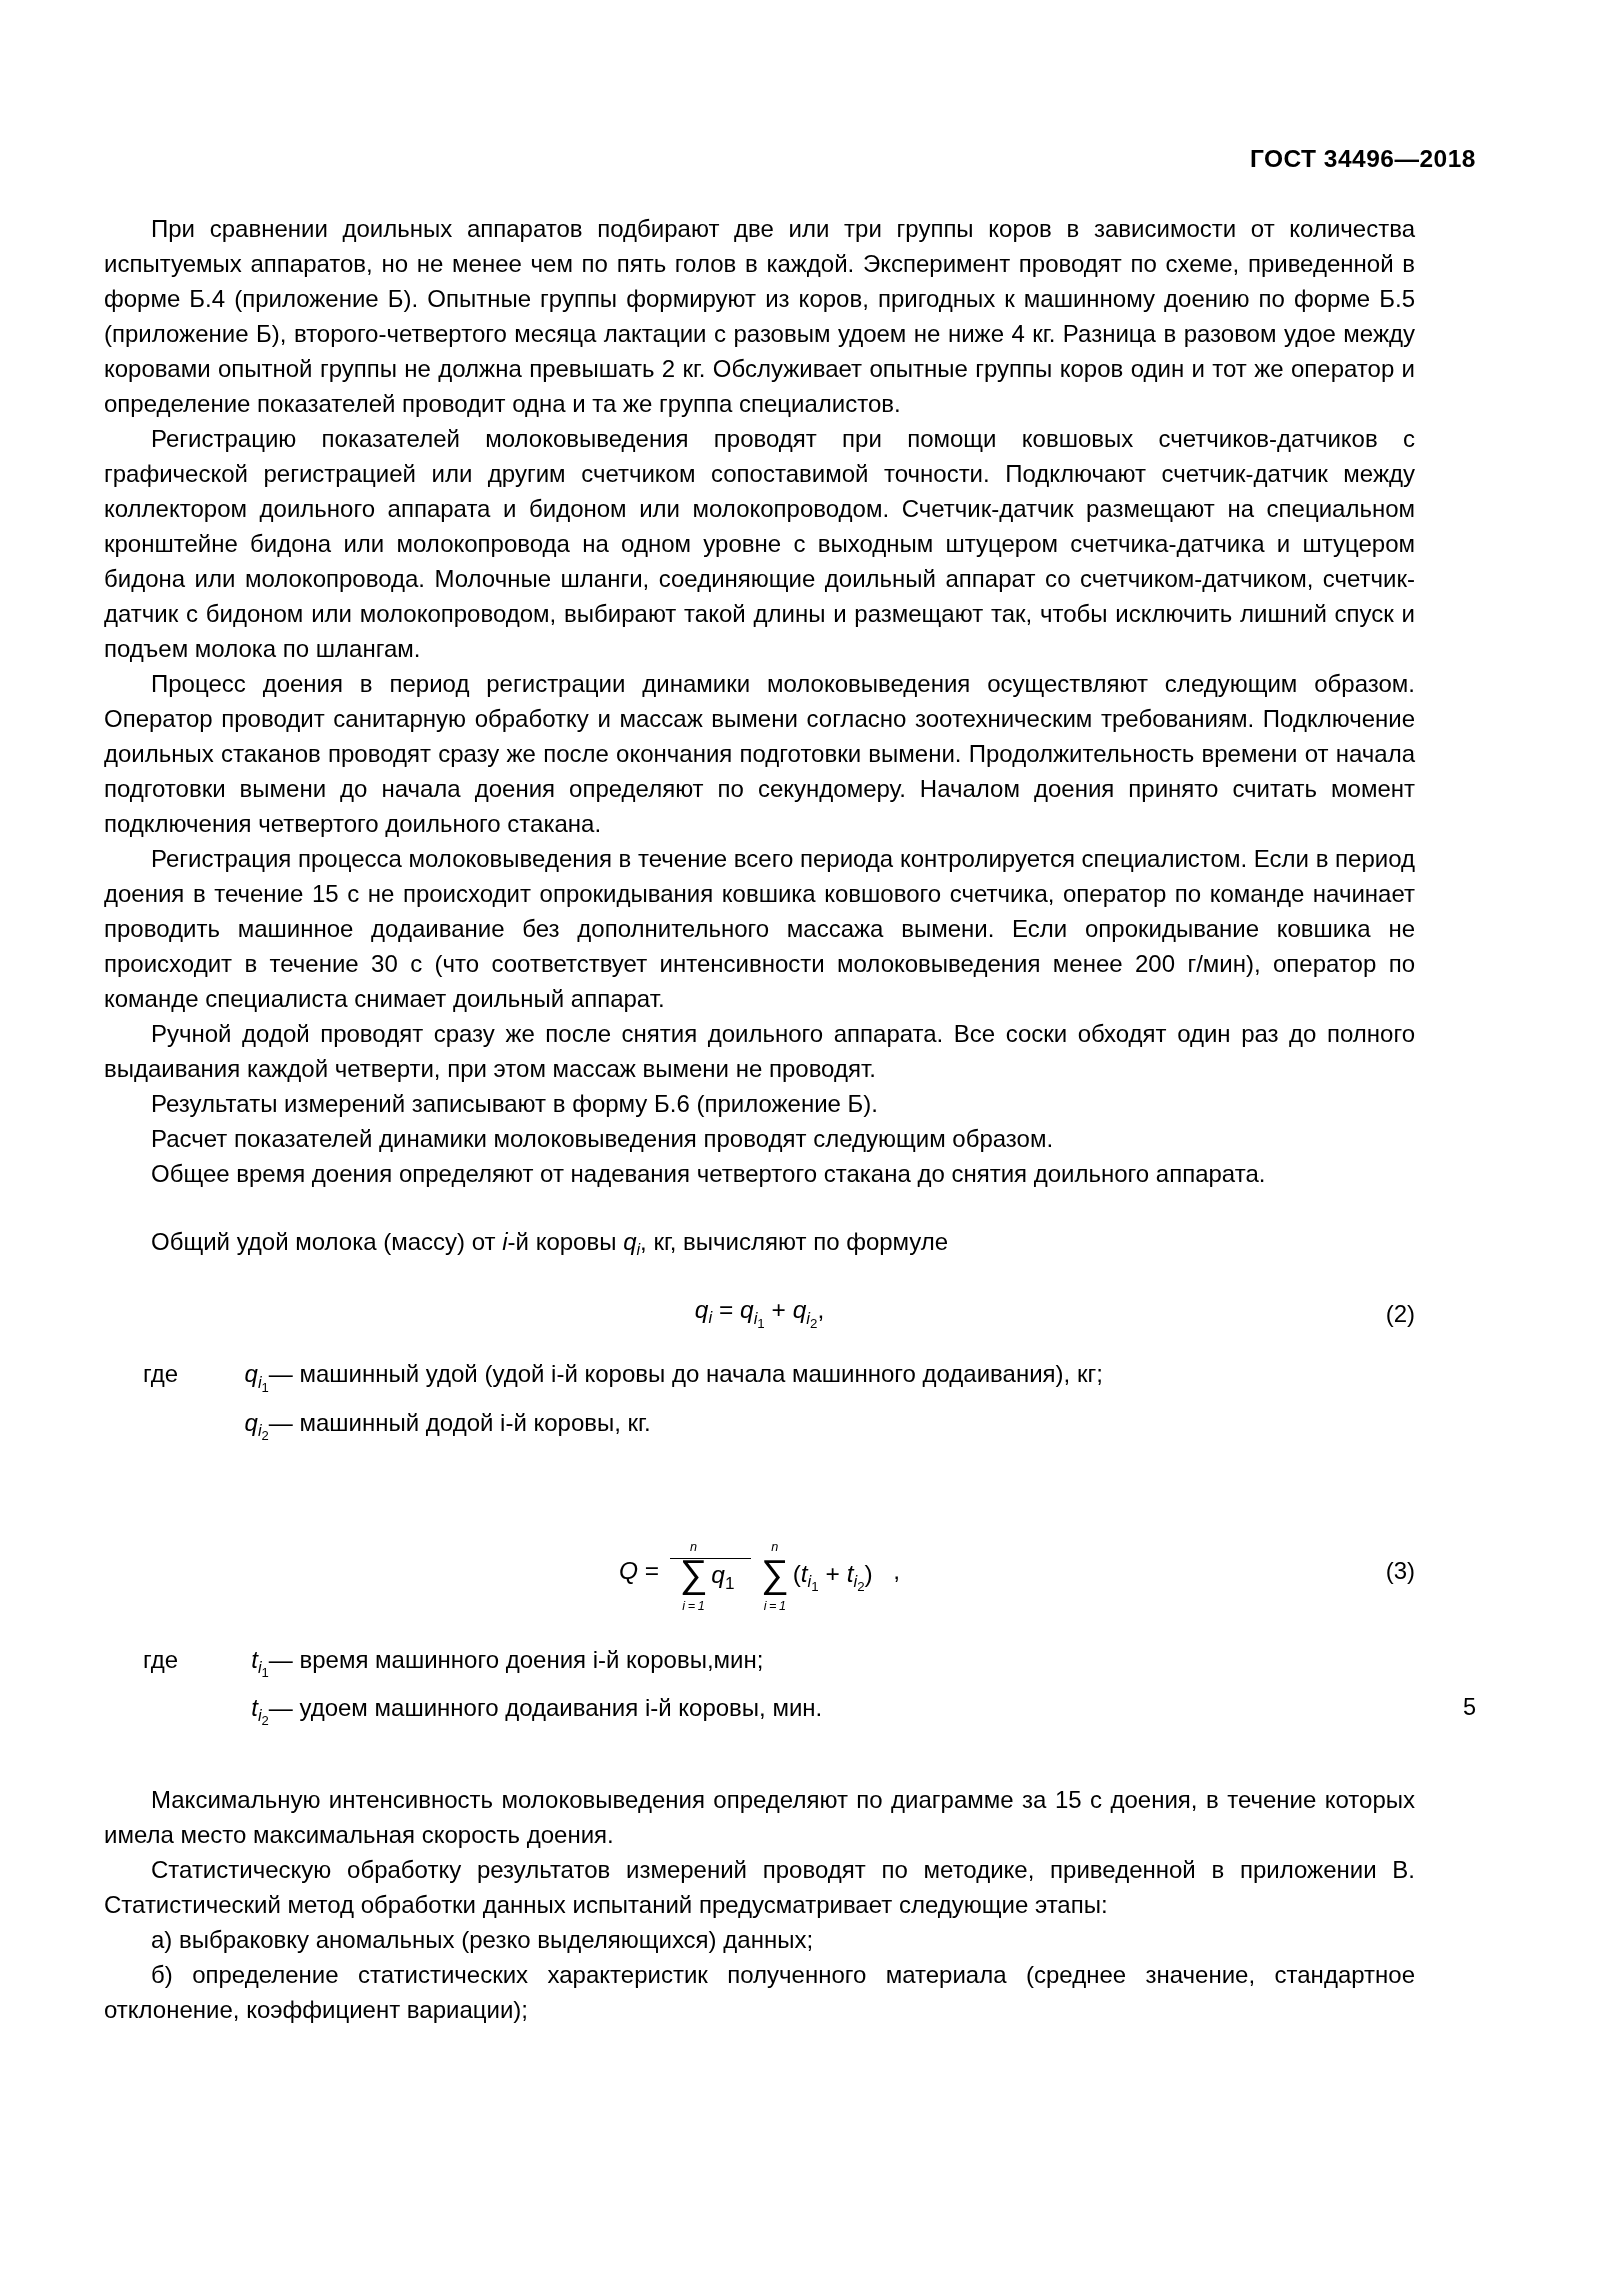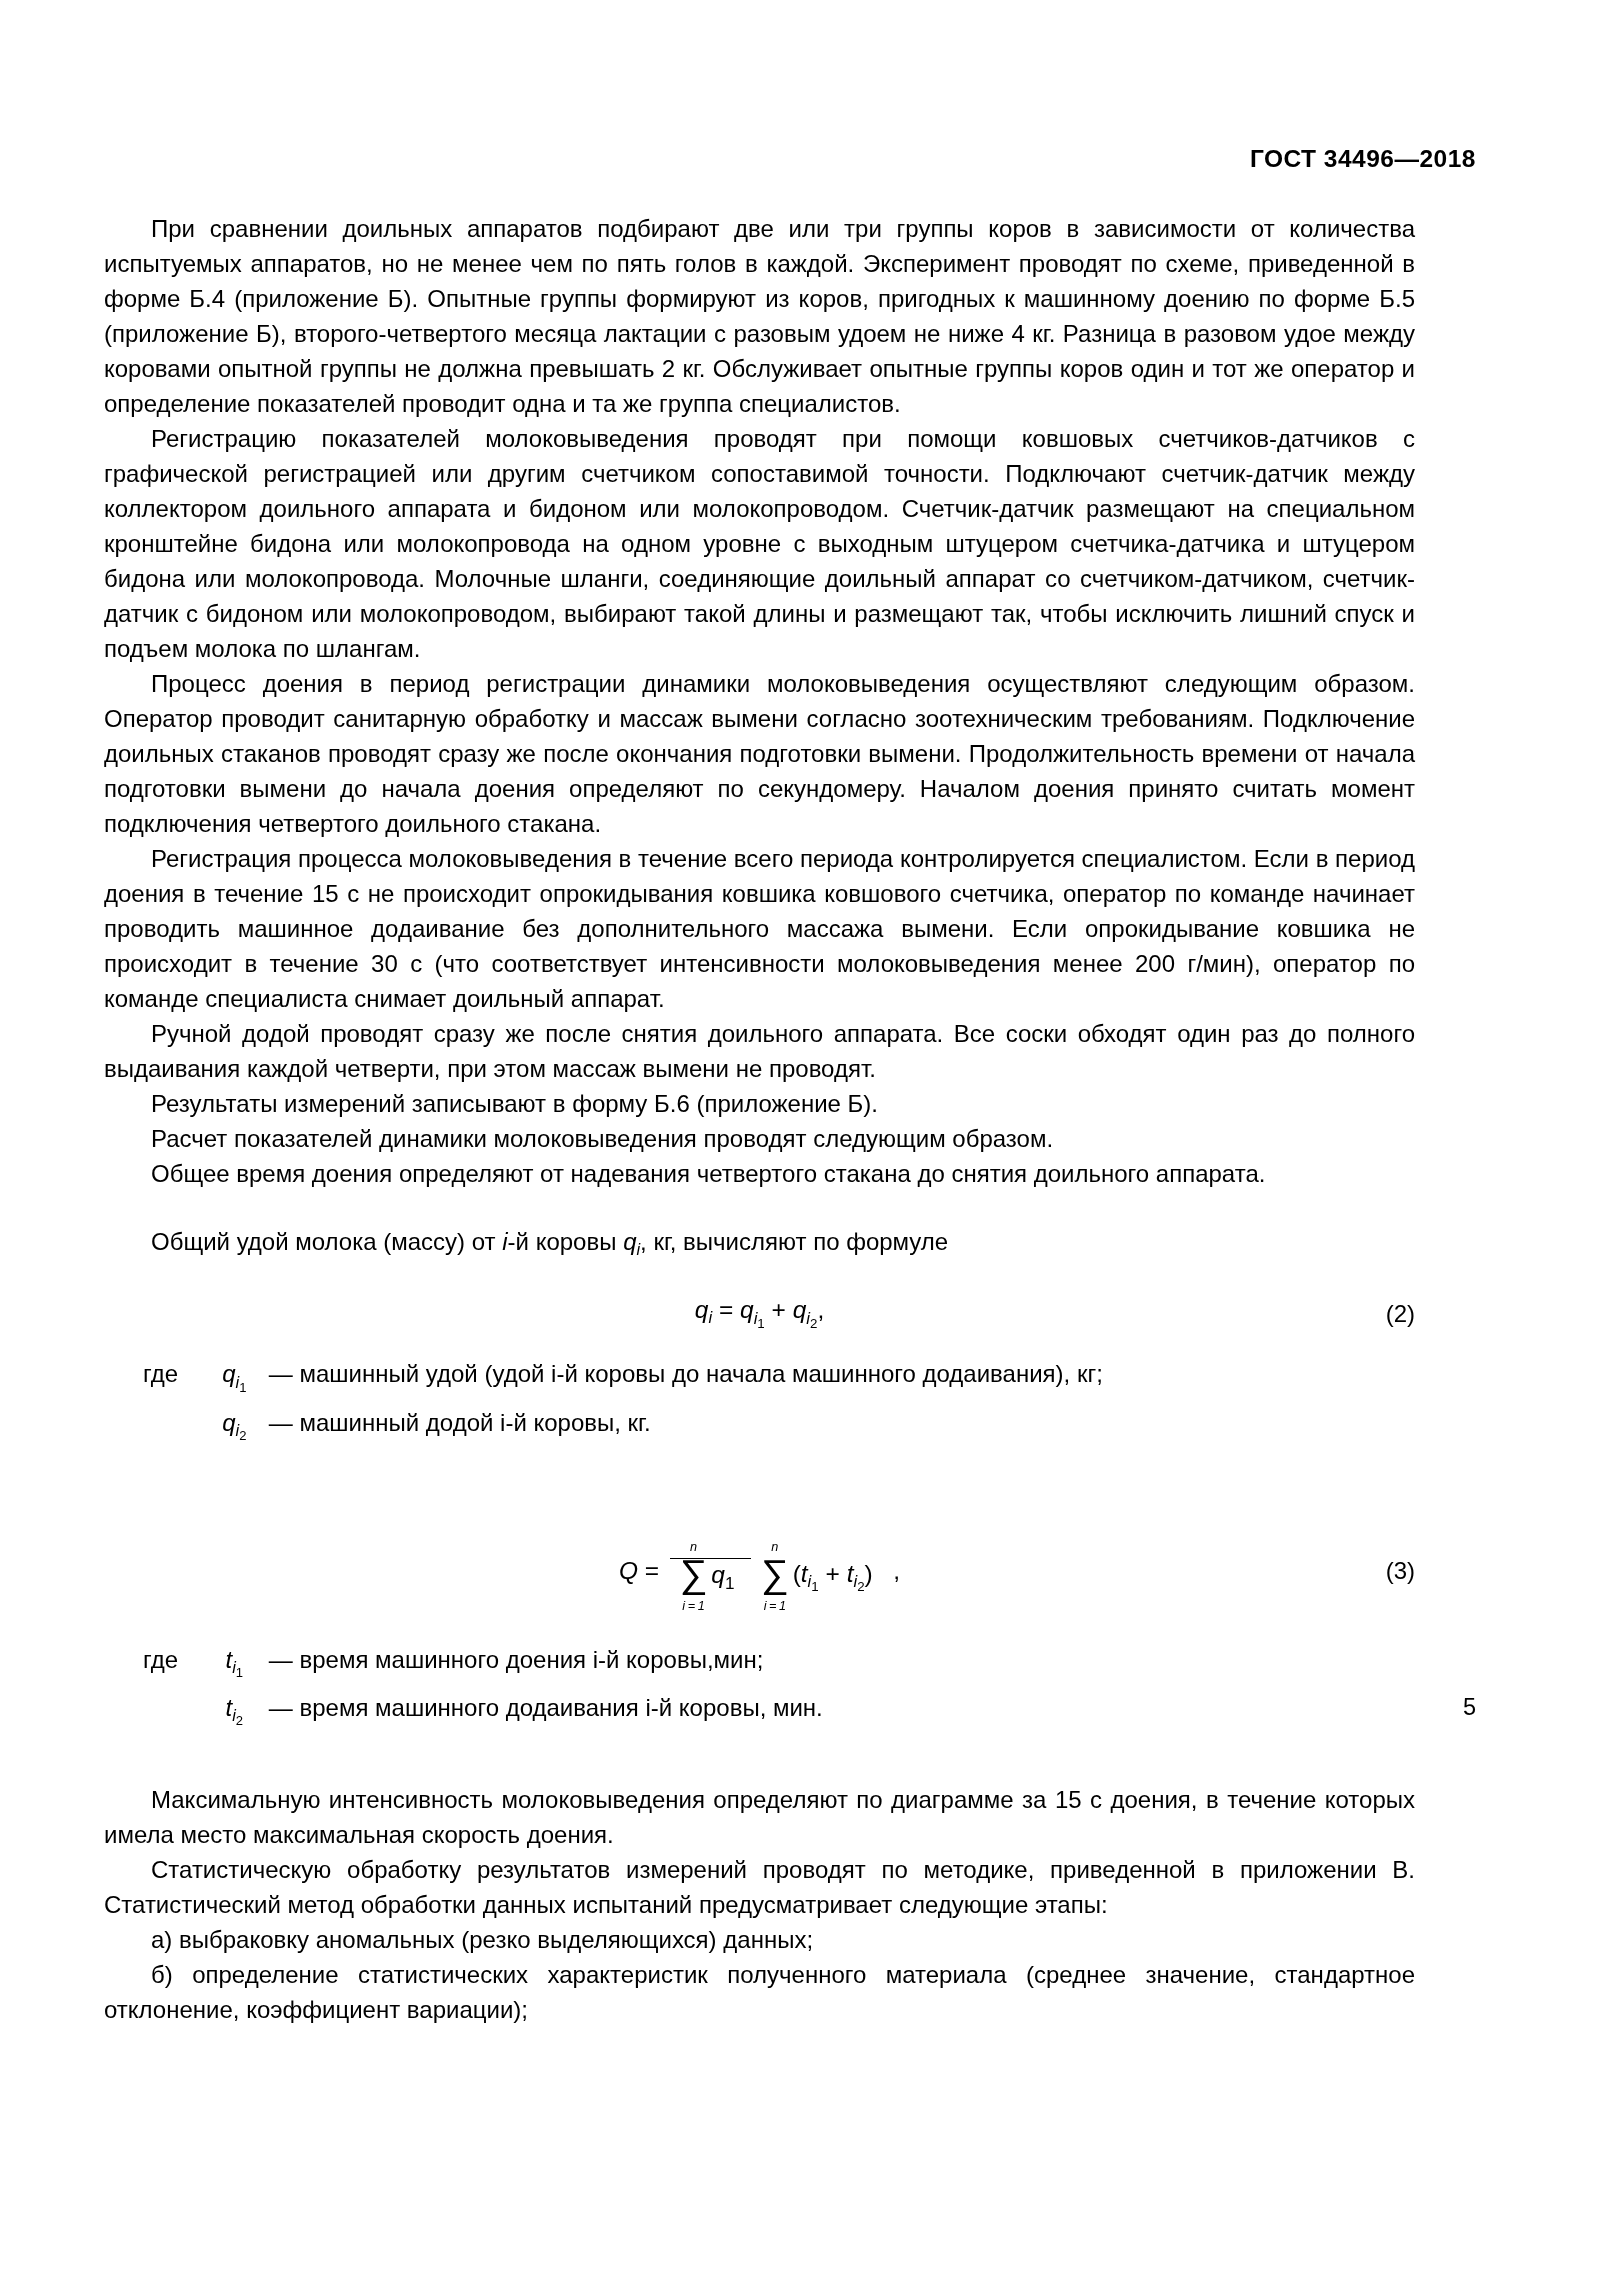--- a/index.html
+++ b/index.html
@@ -74,21 +74,21 @@
     align-items: baseline;
   }
   .where-label {
     width: 47px;
     flex: 0 0 47px;
     margin-left: 39px;
   }
   .where-sym {
     width: 69px;
     flex: 0 0 69px;
-    text-align: center;
+    text-align: right;
     padding-left: 9.8px;
   }
   .where-text { flex: 1; }
   .spacer-md { height: 33px; }
   .spacer-lg { height: 43px; }
 
   
   .frac-wrap {
     display: inline-flex;
     align-items: center;
@@ -227,21 +227,21 @@
         <div class="where-sym">
           <span class="italic">t</span><span class="sub"><span class="italic">i</span><sub style="font-size:0.8em">1</sub></span>
         </div>
         <div class="where-text">— время машинного доения i-й коровы,мин;</div>
       </div>
       <div class="where-row">
         <div class="where-label"></div>
         <div class="where-sym">
           <span class="italic">t</span><span class="sub"><span class="italic">i</span><sub style="font-size:0.8em">2</sub></span>
         </div>
-        <div class="where-text">— время машинного додаивания i-й коровы, мин.</div>
+        <div class="where-text">— удоем машинного додаивания i-й коровы, мин.</div>
       </div>
     </div>
 
     <div class="spacer-lg"></div>
 
     <p class="body-par">Максимальную интенсивность молоковыведения определяют по диаграмме за 15 с доения, в течение которых имела место максимальная скорость доения.</p>
     <p class="body-par">Статистическую обработку результатов измерений проводят по методике, приведенной в приложении В. Статистический метод обработки данных испытаний предусматривает следующие этапы:</p>
     <p class="body-par">а)  выбраковку аномальных (резко выделяющихся) данных;</p>
     <p class="body-par">б)  определение статистических характеристик полученного материала (среднее значение, стандартное отклонение, коэффициент вариации);</p>
 

